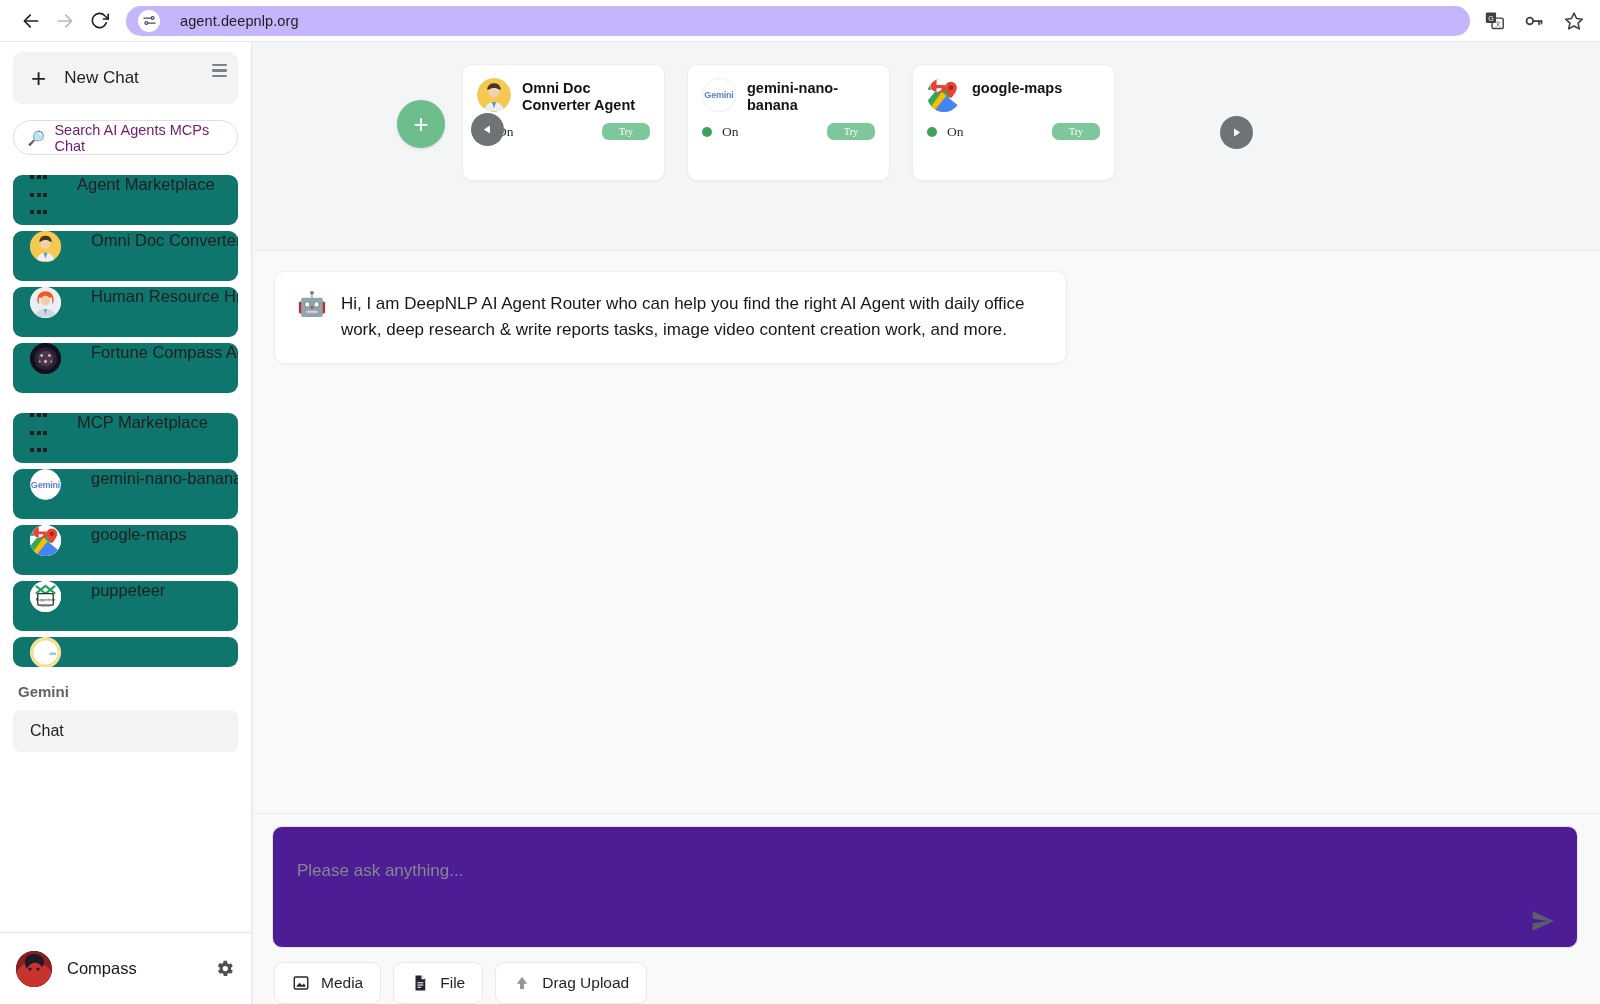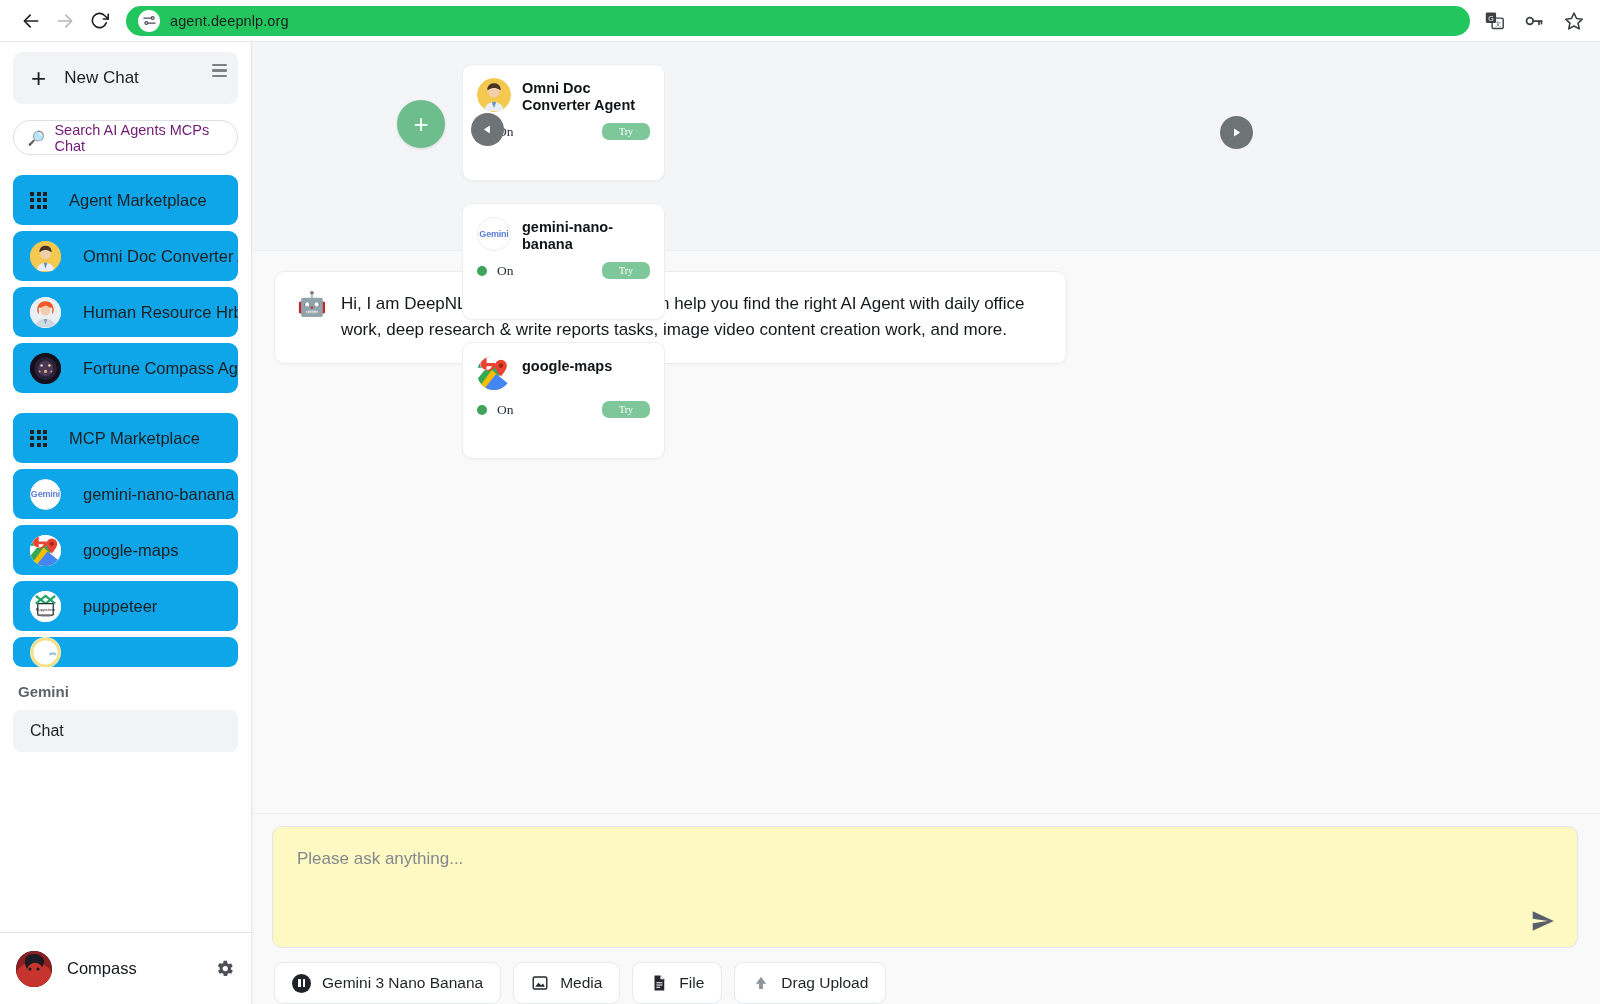--- a/index.html
+++ b/index.html
@@ -22,25 +22,25 @@
     width: 34px; height: 34px;
     display: flex; align-items: center; justify-content: center;
     border-radius: 50%;
     color: #1f1f1f;
   }
   .nav-btn.disabled { color: #b5b9bd; }
   .omnibox {
     margin-left: 10px;
     flex: 1;
     height: 30px;
-    background: #22c55e;
+    background: #c4b5fd;
     border-radius: 16px;
     display: flex; align-items: center;
     padding: 0 12px;
-    gap: 10px;
+    gap: 20px;
     max-width: 1380px;
   }
   .omnibox .site-settings {
     width: 22px; height: 22px; border-radius: 50%;
     background: #ffffff;
     display: flex; align-items: center; justify-content: center;
   }
   .omnibox .url {
     font-size: 14.5px; color: #1f1f1f; letter-spacing: .1px;
   }
@@ -87,25 +87,25 @@
     padding: 0 14px; gap: 9px;
     background: #fff;
   }
   .search-box .sicon { font-size: 14px; color: #6f7479; transform: scaleX(-1); }
   .search-box .ph { font-size: 14.5px; color: #701a75; }
 
   .sb-group { margin-top: 20px; display: flex; flex-direction: column; gap: 6px; }
 
   .sb-item {
     height: 50px;
-    background: #0ea5e9;
+    background: #0f766e;
     border-radius: 9px;
-    display: flex; align-items: center;
+    display: flex; 
     padding: 0 17px;
-    gap: 22px;
+    gap: 30px;
     overflow: hidden;
     white-space: nowrap;
   }
   .sb-item .txt { font-size: 16.5px; color: #1f1f1f; }
   .sb-item.clipped { height: 30px; }
 
   .grid-icon { display: grid; grid-template-columns: repeat(3, 4px); grid-gap: 2.5px; }
   .grid-icon i { width: 4px; height: 4px; background: #1f1f1f; display: block; }
 
   .ava { width: 31px; height: 31px; border-radius: 50%; flex-shrink: 0; position: relative; overflow: hidden; }
@@ -155,21 +155,21 @@
     flex-shrink: 0;
   }
   .add-btn {
     position: absolute; left: 145px; top: 58px;
     width: 48px; height: 48px; border-radius: 50%;
     background: #6dbd8d;
     display: flex; align-items: center; justify-content: center;
     color: #fff; font-size: 26px; font-weight: 300; line-height: 1;
     box-shadow: 0 1px 3px rgba(0,0,0,.12);
   }
-  .cards { display: flex; gap: 22px; margin-left: 210px; flex-direction: column; }
+  .cards { display: flex; gap: 22px; margin-left: 210px; }
   .card {
     width: 203px; height: 117px;
     background: #ffffff;
     border: 1px solid #eceef0;
     border-radius: 10px;
     padding: 13px 14px 0 14px;
     position: relative;
     box-shadow: 0 1px 2px rgba(16,24,40,.04);
   }
   .card-head { display: flex; gap: 11px; align-items: flex-start; }
@@ -228,24 +228,24 @@
     box-shadow: 0 1px 2px rgba(16,24,40,.03);
   }
   .msg .bot { font-size: 24px; line-height: 1.1; flex-shrink: 0; }
   .msg .body { font-size: 17px; line-height: 1.55; color: #15181c; }
 
   
   .composer-wrap { padding: 12px 22px 0 18px; border-top: 1px solid #ededef; background: #f9f9fa; }
   .composer {
     border: 1px solid #e3e5e8;
     border-radius: 10px;
-    background: #fef9c3;
+    background: #4c1d95;
     height: 122px;
     position: relative;
-    padding: 22px 24px;
+    padding: 34px 24px;
   }
   .composer .ph { font-size: 17px; color: #84888d; }
   .send-btn {
     position: absolute; right: 18px; bottom: 10px;
     width: 32px; height: 32px;
     display: flex; align-items: center; justify-content: center;
     color: #5a5f6b;
   }
   .tools { display: flex; gap: 12px; padding: 14px 0 0 2px; }
   .tool {
@@ -576,29 +576,20 @@
           <span class="send-btn">
             <svg width="26" height="26" viewBox="0 0 24 24" fill="currentColor">
                 <path d="M2.5 21 22 12 2.5 3 2.5 10l14 2-14 2z"></path>
               </svg>
           </span>
         </div>
 
         <div class="tools">
           <div class="tool">
             <span class="ic">
-                <span class="pause-ic">
-                  <i></i>
-                  <i></i>
-                </span>
-              </span>
-            <span>Gemini 3 Nano Banana</span>
-          </div>
-          <div class="tool">
-            <span class="ic">
               <svg width="18" height="18" viewBox="0 0 24 24" fill="none" stroke="currentColor" stroke-width="1.9">
                   <rect x="3" y="4" width="18" height="16" rx="2"></rect>
                   <polyline points="5.5 17 10 11.5 13.5 15 16 12.5 18.5 17" fill="currentColor" stroke="none"></polyline>
                 </svg>
             </span>
             <span>Media</span>
           </div>
           <div class="tool">
             <span class="ic">
               <svg width="18" height="18" viewBox="0 0 24 24" fill="currentColor">

